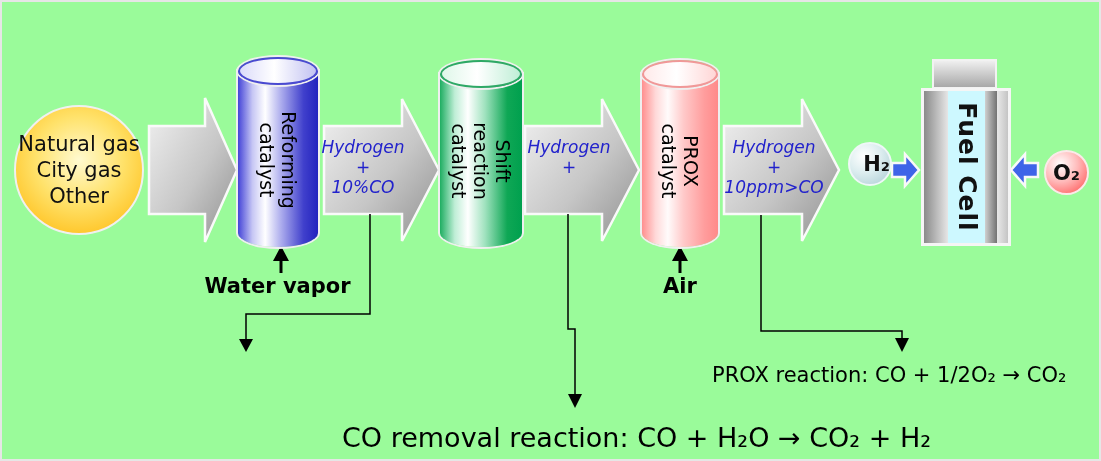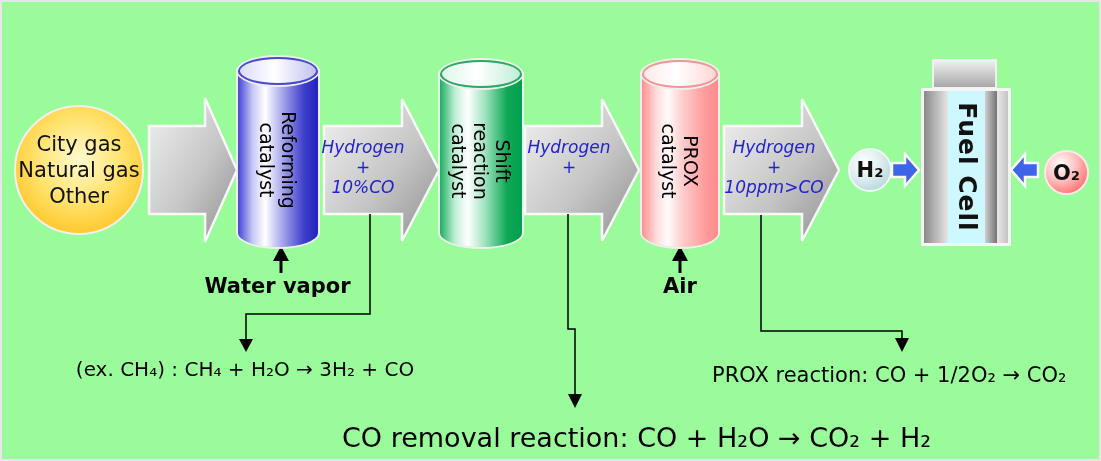--- a/index.html
+++ b/index.html
@@ -45,23 +45,23 @@
     position:absolute;top:135px;text-align:center;
     font-size:17px;line-height:20px;color:#2222CC;white-space:nowrap;font-style:italic;
   }
 
   
   .molecule{
     border-radius:50%;box-sizing:border-box;
     display:flex;align-items:center;justify-content:center;
     font-weight:bold;font-size:21px;color:#111;
   }
-  .mol-h2{left:846px;top:146px;width:44px;height:44px;
+  .mol-h2{left:846px;top:140px;width:44px;height:44px;
     background:radial-gradient(circle at 35% 30%,#FFFFFF 0%,#DCEDEF 45%,#A9CBD2 100%);
-    border:2px solid #EFF7F7;}
+    border:2px solid #EFF7F7;justify-content:flex-end;}
   .mol-o2{left:1042px;top:148px;width:45px;height:45px;
     background:radial-gradient(circle at 35% 30%,#FFFFFF 0%,#FFB9B9 45%,#FF4A4A 100%);
     border:2px solid #FBE9E9;}
 
   
   .fc-cap{left:930px;top:57px;width:65px;height:30px;
     background:linear-gradient(180deg,#EFEFEF,#A8A8A8);
     border:2px solid #F2F2F2;box-sizing:border-box;}
   .fc-body{left:919px;top:86px;width:90px;height:158px;
     border:3px solid #F5F5F5;box-sizing:border-box;display:flex;}
@@ -126,22 +126,22 @@
     <g>
       <line x1="678" y1="271" x2="678" y2="258" stroke="#000" stroke-width="3"></line>
       <polygon points="670,259 686,259 678,244" fill="#000"></polygon>
     </g>
 
     <polygon points="890,161 903,161 903,152 917,168 903,184 903,175 890,175" fill="#3E64E8" stroke="#F8F8F8" stroke-width="2.5"></polygon>
     <polygon points="1036,161 1023,161 1023,152 1009,168 1023,184 1023,175 1036,175" fill="#3E64E8" stroke="#F8F8F8" stroke-width="2.5"></polygon>
   </svg>
 
   <div class="abs source-circle">
+    <div>Natural gas</div>
     <div>City gas</div>
-    <div>Natural gas</div>
     <div>Other</div>
   </div>
 
   <div class="cylinder cyl-blue" style="left:236px;top:55px;width:80px;height:190px;">
     <div class="cyl-body"></div>
     <div class="cyl-top"></div>
     <div class="cyl-label">Reforming
 catalyst</div>
   </div>
 
@@ -187,18 +187,17 @@
       <div class="fc-label">Fuel Cell</div>
     </div>
     <div class="fc-col3"></div>
     <div class="fc-col4"></div>
   </div>
 
   <div class="abs input-label water-vapor">Water vapor</div>
   <div class="abs input-label air">Air</div>
 
   <div class="abs reaction steam-block">
-    <div>(ex. CH₄) : CH₄ + H₂O → 3H₂ + CO</div>
   </div>
   <div class="abs reaction co-removal">CO removal reaction: CO + H₂O → CO₂ + H₂</div>
   <div class="abs reaction prox-reaction">PROX reaction: CO + 1/2O₂ → CO₂</div>
 
 </div>
 
 </body></html>

